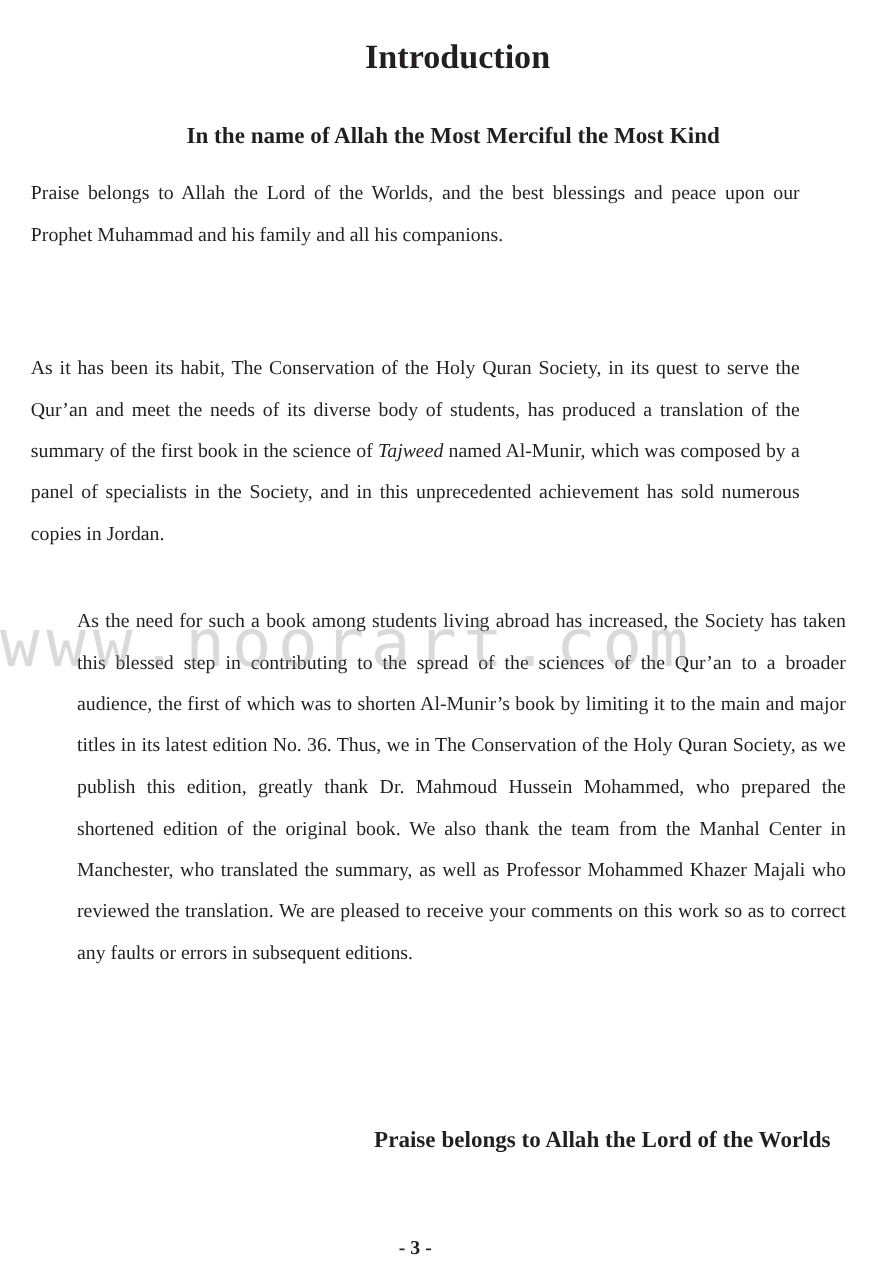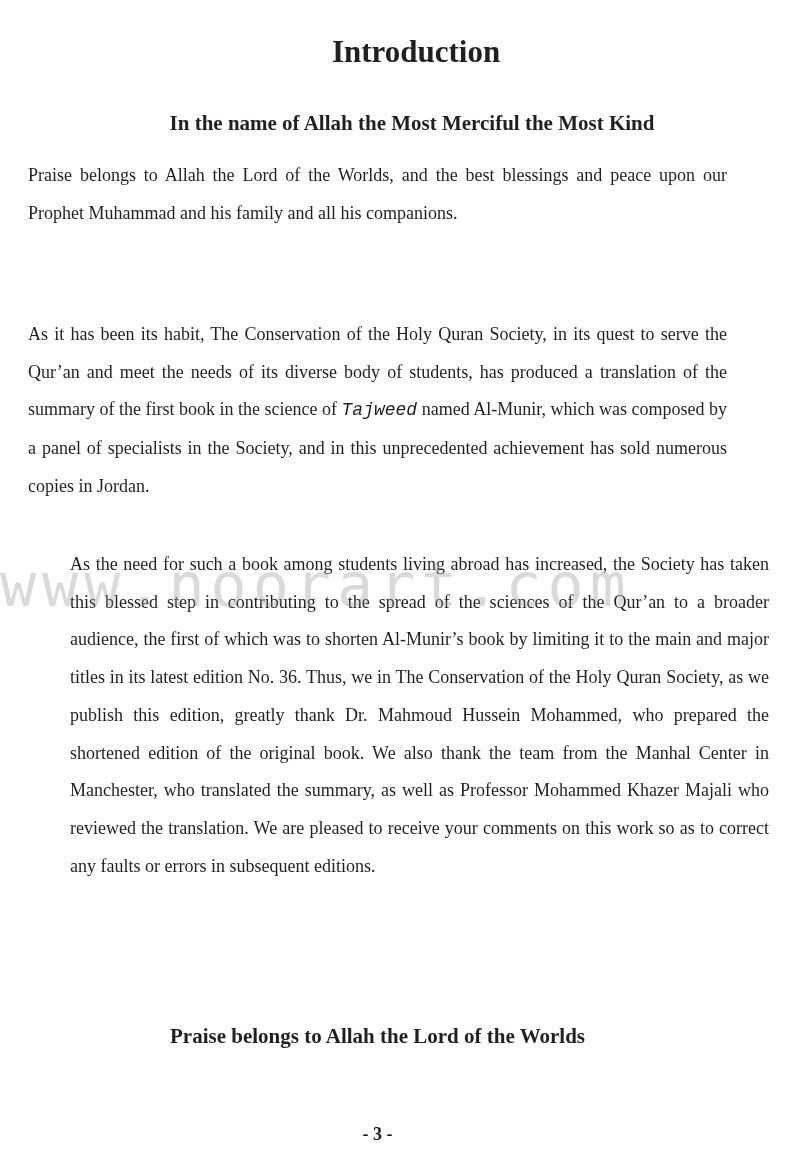--- a/index.html
+++ b/index.html
@@ -7,29 +7,29 @@
          font-family: "Liberation Serif", "DejaVu Serif", serif; color: #231f20; }
   .title { position: absolute; top: 18px; left: 0; width: 800px; text-align: center;
            font-weight: bold; font-size: 31px; margin: 16px; }
   .basmala { position: absolute; top: 111px; left: 0; width: 760px; text-align: center;
              font-weight: bold; font-size: 21px; margin: 0; padding-left: 32px; }
   .para { position: absolute; left: 28px; width: 699px; margin: 0; font-size: 18px;
           line-height: 37.7px; text-align: justify; }
   .p1 { top: 157px; }
   .p2 { top: 316px; }
   .p3 { top: 546px; margin-left: 42px; }
-  .closing { position: absolute; top: 1024px; left: 0; width: 755px; text-align: center;
+  .closing { position: absolute; top: 1024px; left: 0; width: 755px; text-align: right;
              font-weight: bold; font-size: 21px; margin: 0; }
   .page-num { position: absolute; top: 1124px; left: 0; width: 755px; text-align: center;
               font-size: 18px; font-weight: bold; margin: 0; }
   .watermark { position: absolute; top: 555px; left: 0; width: 800px; text-align: left;
                font-family: "DejaVu Sans Mono", "Liberation Mono", monospace; font-size: 60px;
                letter-spacing: 6px; color: rgba(150,150,150,0.35); white-space: nowrap;
                pointer-events: none; line-height: 1; }
-  .p2 i { font-style: italic; font-family: Liberation Mono, monospace; }
+  .p2 i { font-style: italic; }
 </style>
 </head>
 <body>
 
 <h1 class="title">Introduction</h1>
 <p class="basmala">In the name of Allah the Most Merciful the Most Kind</p>
 
 <p class="para p1">Praise belongs to Allah the Lord of the Worlds, and the best blessings and peace upon our Prophet Muhammad and his family and all his companions.</p>
 
 <p class="para p2"><span>As it has been its habit, The Conservation of the Holy Quran Society, in its quest to serve the Qur’an and meet the needs of its diverse body of students, has produced a translation of the summary of the first book in the science of </span><i>Tajweed</i><span> named Al-Munir, which was composed by a panel of specialists in the Society, and in this unprecedented achievement has sold numerous copies in Jordan.</span></p>

